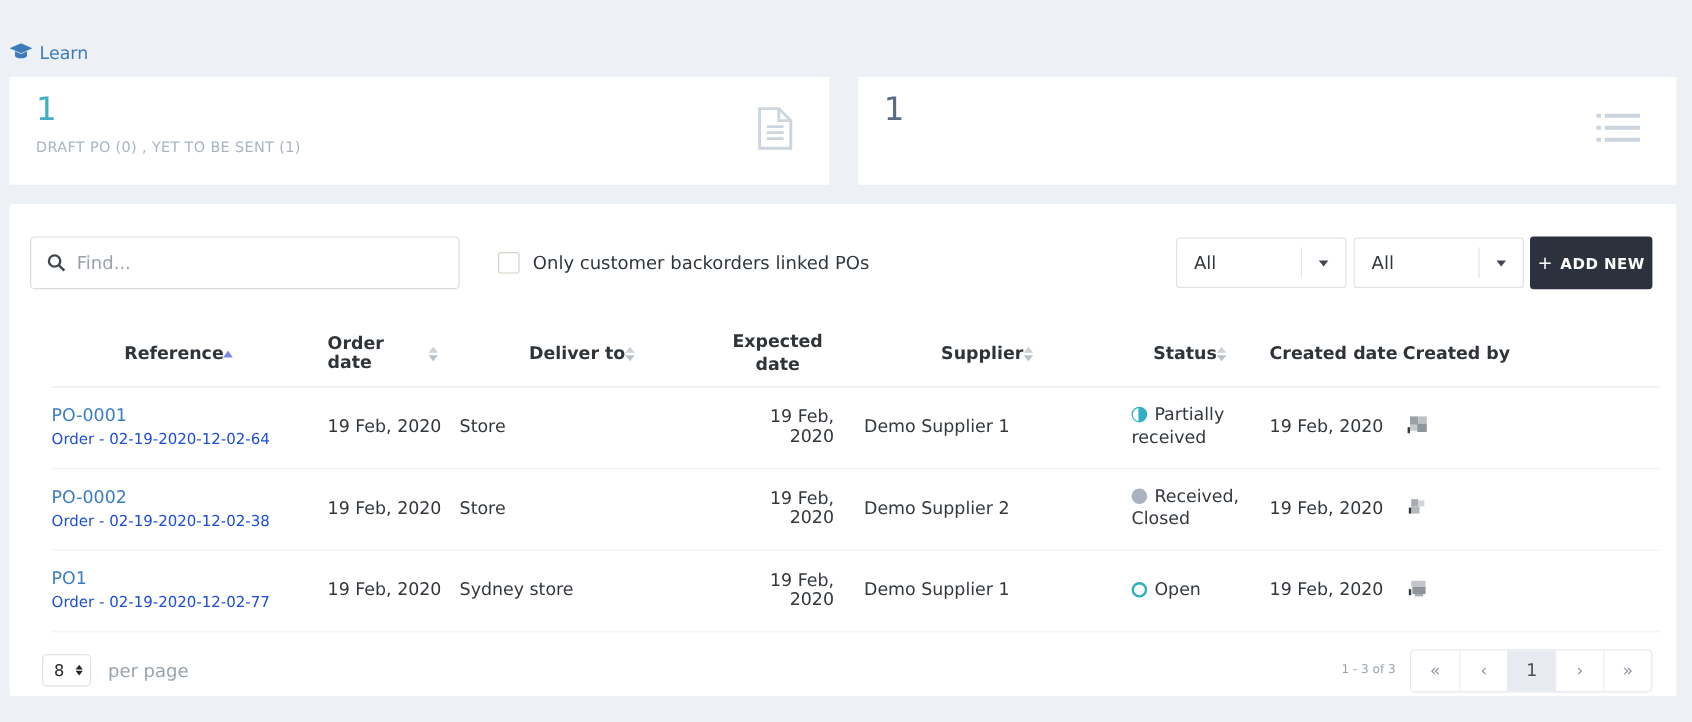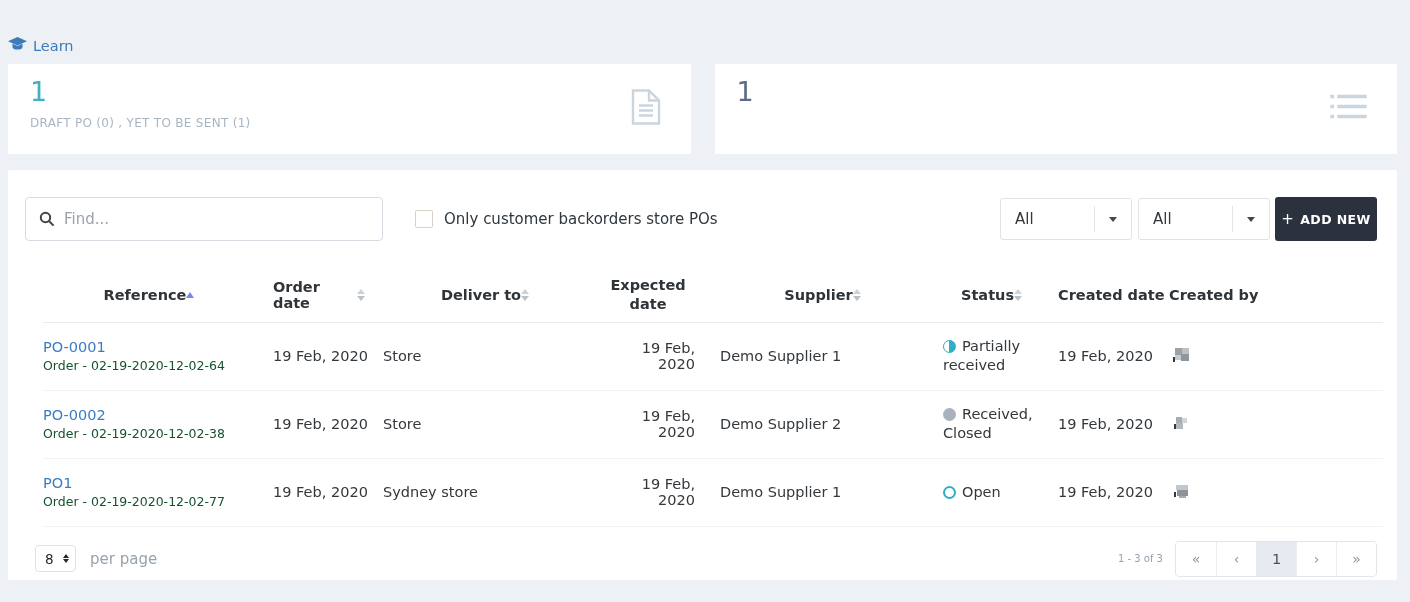--- a/index.html
+++ b/index.html
@@ -24,21 +24,21 @@
   
   .panel { margin:16px 13px 0 8px; height:410px; background:#fff; border-radius:2px; }
   
   .toolbar { display:flex; align-items:center; padding:27px 20px 0 17px; height:71px; }
   .search-box { position:relative; width:358px; height:44px; }
   .search-box input { width:100%; height:100%; border:1px solid #d8dce2; border-radius:4px; padding:0 12px 0 38px; font-size:15px; font-family:inherit; color:#33383d; outline:none; }
   .search-box input::placeholder { color:#9aa2ad; }
   .search-icon { position:absolute; left:14px; top:14px; }
   .checkbox { width:18px; height:18px; border:1px solid #d6d2c4; border-radius:2px; background:#fff; margin-left:32px; flex:none; cursor:pointer; }
   .checkbox-label { margin-left:11px; font-size:15px; color:#2f363c; }
-  .filter-select { display:flex; align-items:center; width:132px; height:42px; border:1px solid #dfe3e8; border-radius:3px; background:#fff; cursor:pointer; flex:none; }
+  .filter-select { display:flex; align-items:center; width:142px; height:42px; border:1px solid #dfe3e8; border-radius:3px; background:#fff; cursor:pointer; flex:none; }
   .filter-select .val { flex:1; padding-left:14px; font-size:15px; color:#33383d; }
   .filter-select .divider { width:1px; height:26px; background:#e2e6eb; }
   .filter-select .caret { width:36px; display:flex; justify-content:center; }
   .caret-down { width:0; height:0; border-left:4.5px solid transparent; border-right:4.5px solid transparent; border-top:5.5px solid #40474e; }
   .first-filter { margin-left:auto; }
   .second-filter { margin-left:6px; }
   .add-new-btn { margin-left:5px; width:102px; height:44px; background:#2b323d; color:#fff; border:none; border-radius:3px; font-family:inherit; font-size:12.5px; font-weight:700; letter-spacing:.4px; cursor:pointer; display:flex; align-items:center; justify-content:center; gap:6px; flex:none; }
   .add-new-btn .plus { font-size:15px; font-weight:400; line-height:1; }
   
   table { border-collapse:collapse; table-layout:fixed; margin:27px 15px 0 35px; width:1340px; }
@@ -47,21 +47,21 @@
   thead th { border-bottom:1px solid #e7eaee; font-size:14.5px; font-weight:600; color:#2f3439; }
   .th-flex { display:flex; align-items:center; justify-content:center; padding-right:18px; }
   .th-center { text-align:center; line-height:19px; padding-right:4px; }
   tbody tr { height:68px; }
   tbody td { border-bottom:1px solid #f0f2f5; font-size:14.5px; color:#33383d; }
   .sort-asc { width:0; height:0; border-left:4.5px solid transparent; border-right:4.5px solid transparent; border-bottom:6px solid #7b86e8; }
   .sort-both { display:flex; flex-direction:column; gap:2px; }
   .sort-both .up { width:0;height:0;border-left:4px solid transparent;border-right:4px solid transparent;border-bottom:5px solid #ccd2d9; }
   .sort-both .down { width:0;height:0;border-left:4px solid transparent;border-right:4px solid transparent;border-top:5px solid #b9c1c9; }
   .ref-link { color:#3b7dc4; font-size:14.5px; text-decoration:none; cursor:pointer; display:inline-block; }
-  .ref-sub { margin-top:3px; font-size:12.5px; color:#14532d; }
+  .ref-sub { margin-top:3px; font-size:12.5px; color:#1d4ed8; }
   .td-expected { text-align:right; }
   .td-supplier { padding-left:25px; }
   .status-cell { line-height:19px; padding-right:14px; }
   .status-dot { display:inline-block; width:13px; height:13px; border-radius:50%; vertical-align:-2px; margin-right:6px; }
   .status-partial { border:1.5px solid #2fb0c2; background:linear-gradient(90deg,#ffffff 46%,#2fb0c2 46%); }
   .status-closed { background:#a9b3bf; }
   .status-open { border:2px solid #2fb0c2; background:#fff; }
   
   .table-footer { display:flex; align-items:center; margin-top:14px; padding:0 20px 0 27px; height:36px; }
   .per-page-select { display:flex; align-items:center; justify-content:space-between; width:41px; height:27px; border:1px solid #dce4e4; border-radius:4px; background:#fff; padding:0 6px 0 9px; cursor:pointer; }
@@ -131,21 +131,21 @@
       <div class="search-box">
         <span class="search-icon">
           <svg width="16" height="16" viewBox="0 0 16 16" fill="none" stroke="#3f454b" stroke-width="2">
             <circle cx="6.5" cy="6.5" r="4.7"></circle>
             <line x1="10.2" y1="10.2" x2="14.6" y2="14.6"></line>
           </svg>
         </span>
         <input type="text" placeholder="Find..." style="">
       </div>
       <span class="checkbox"></span>
-      <span class="checkbox-label">Only customer backorders store POs</span>
+      <span class="checkbox-label">Only customer backorders linked POs</span>
 
       <div class="filter-select first-filter">
         <span class="val">All</span>
         <span class="divider"></span>
         <span class="caret">
             <span class="caret-down"></span>
           </span>
       </div>
       <div class="filter-select second-filter">
         <span class="val">All</span>

